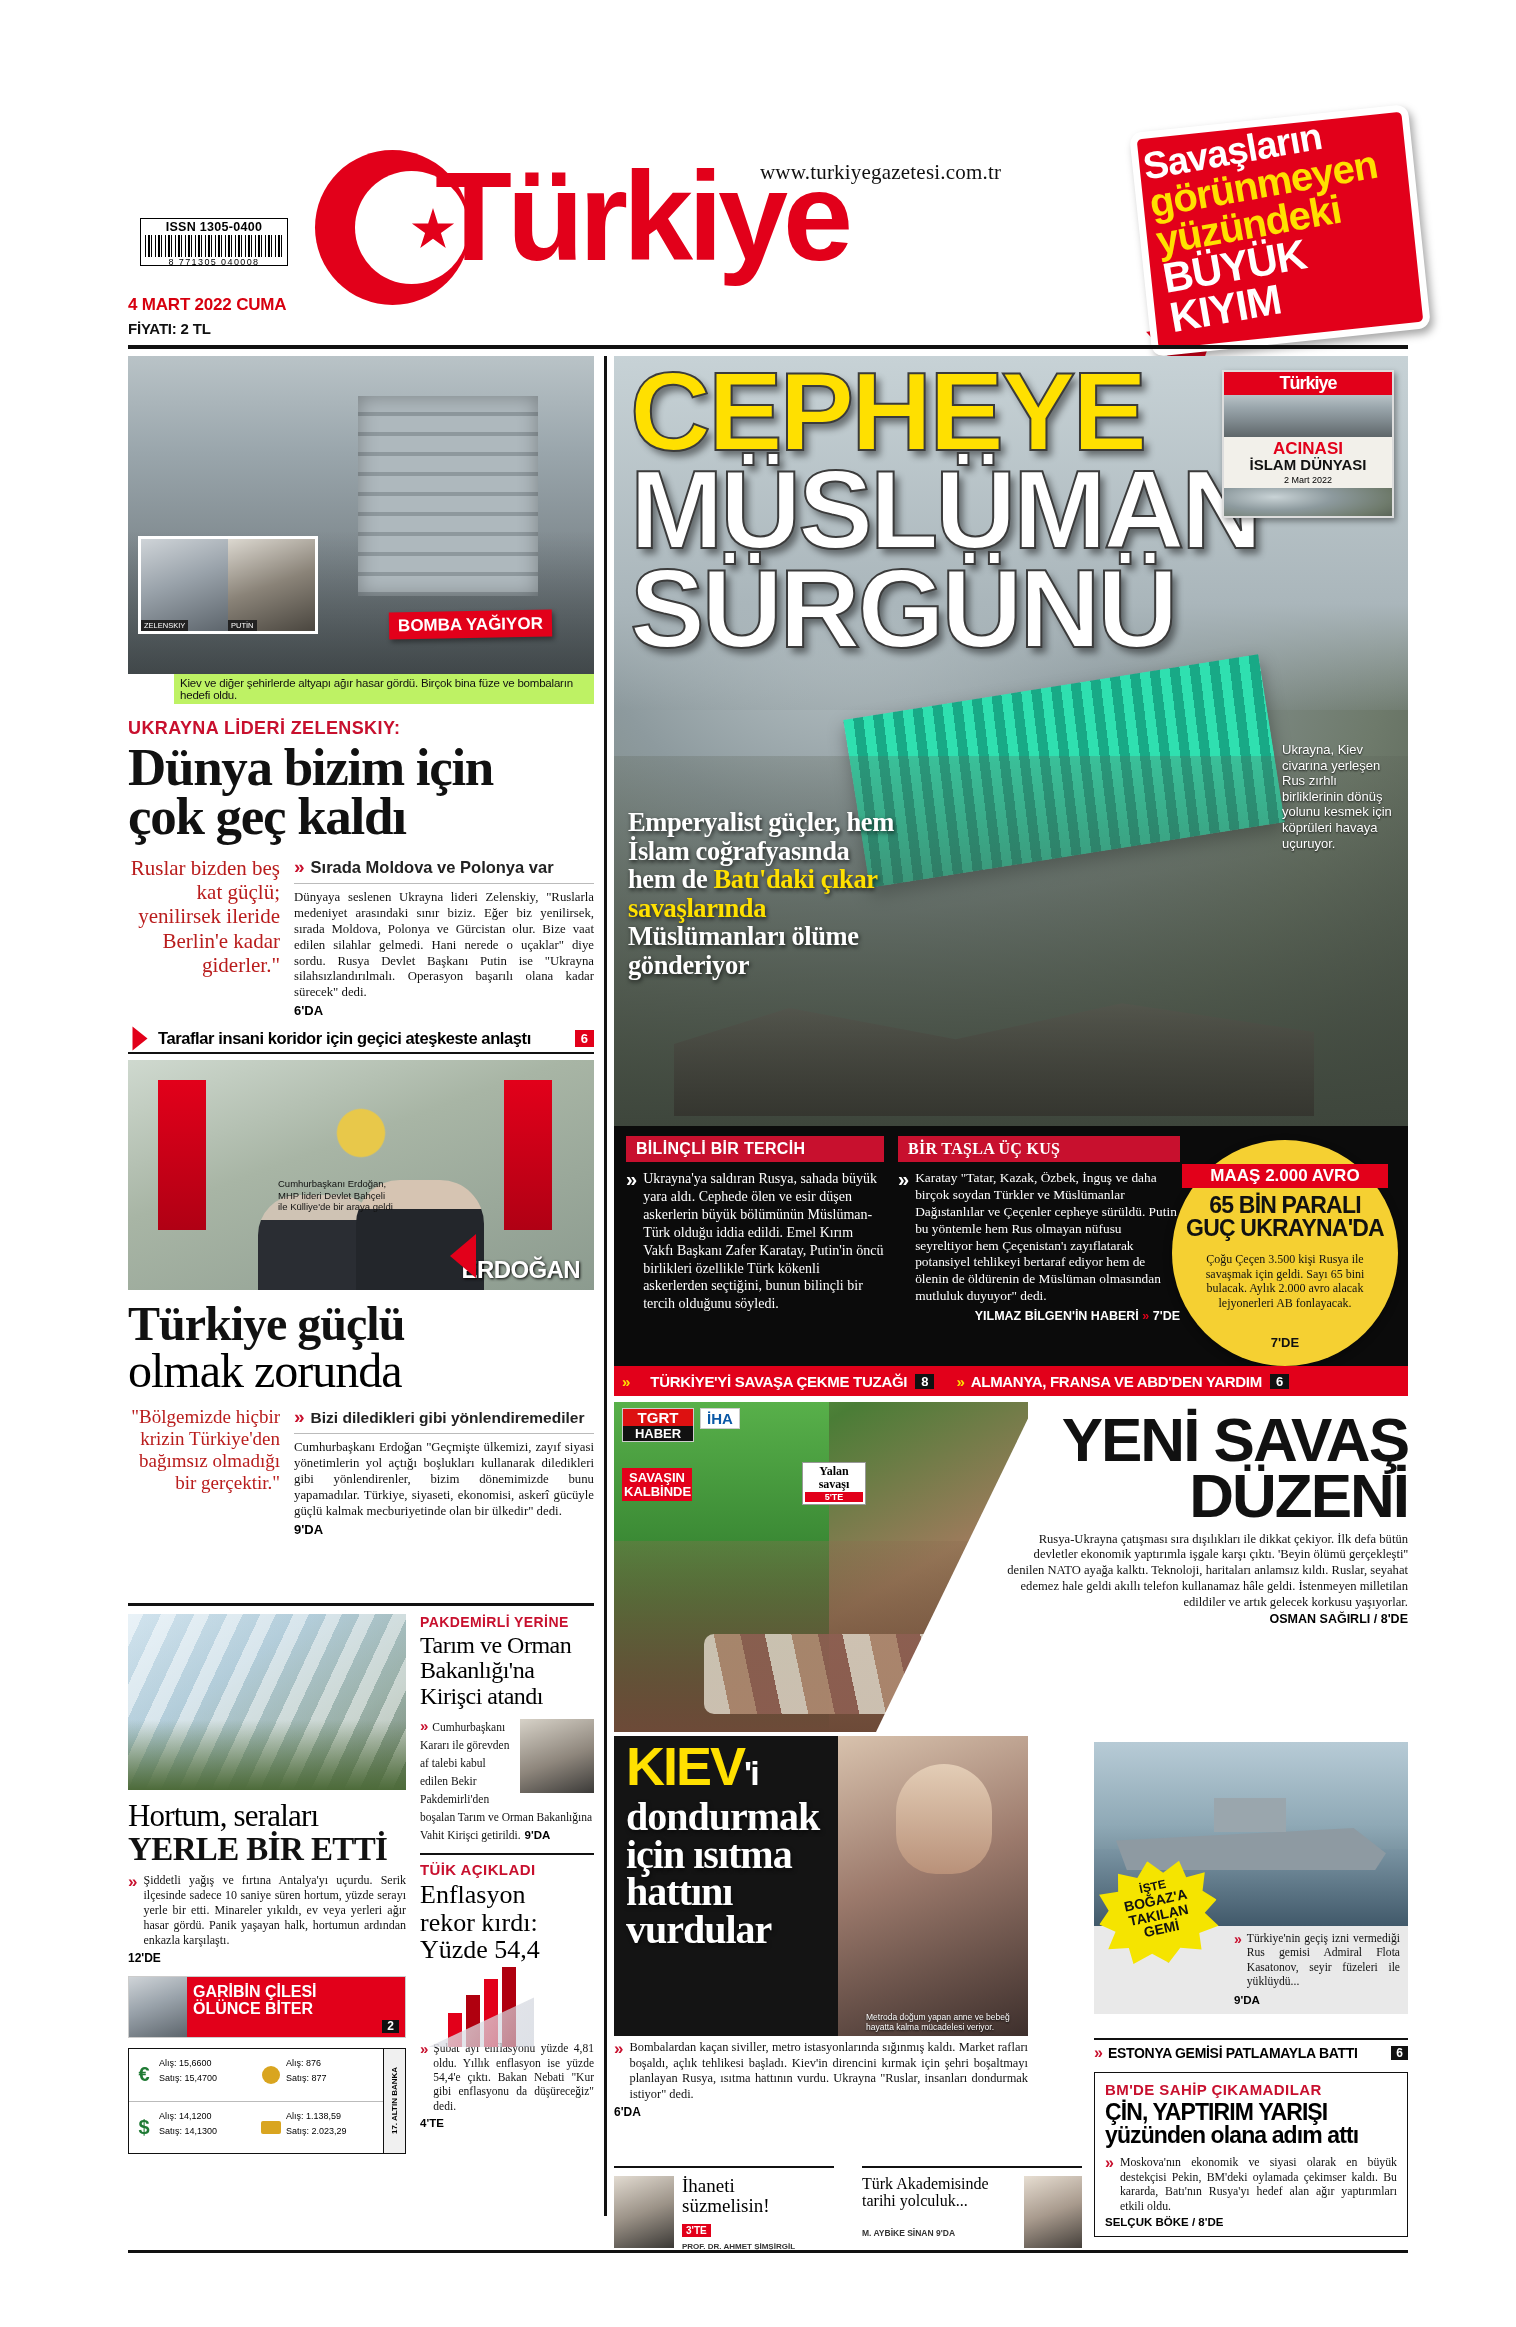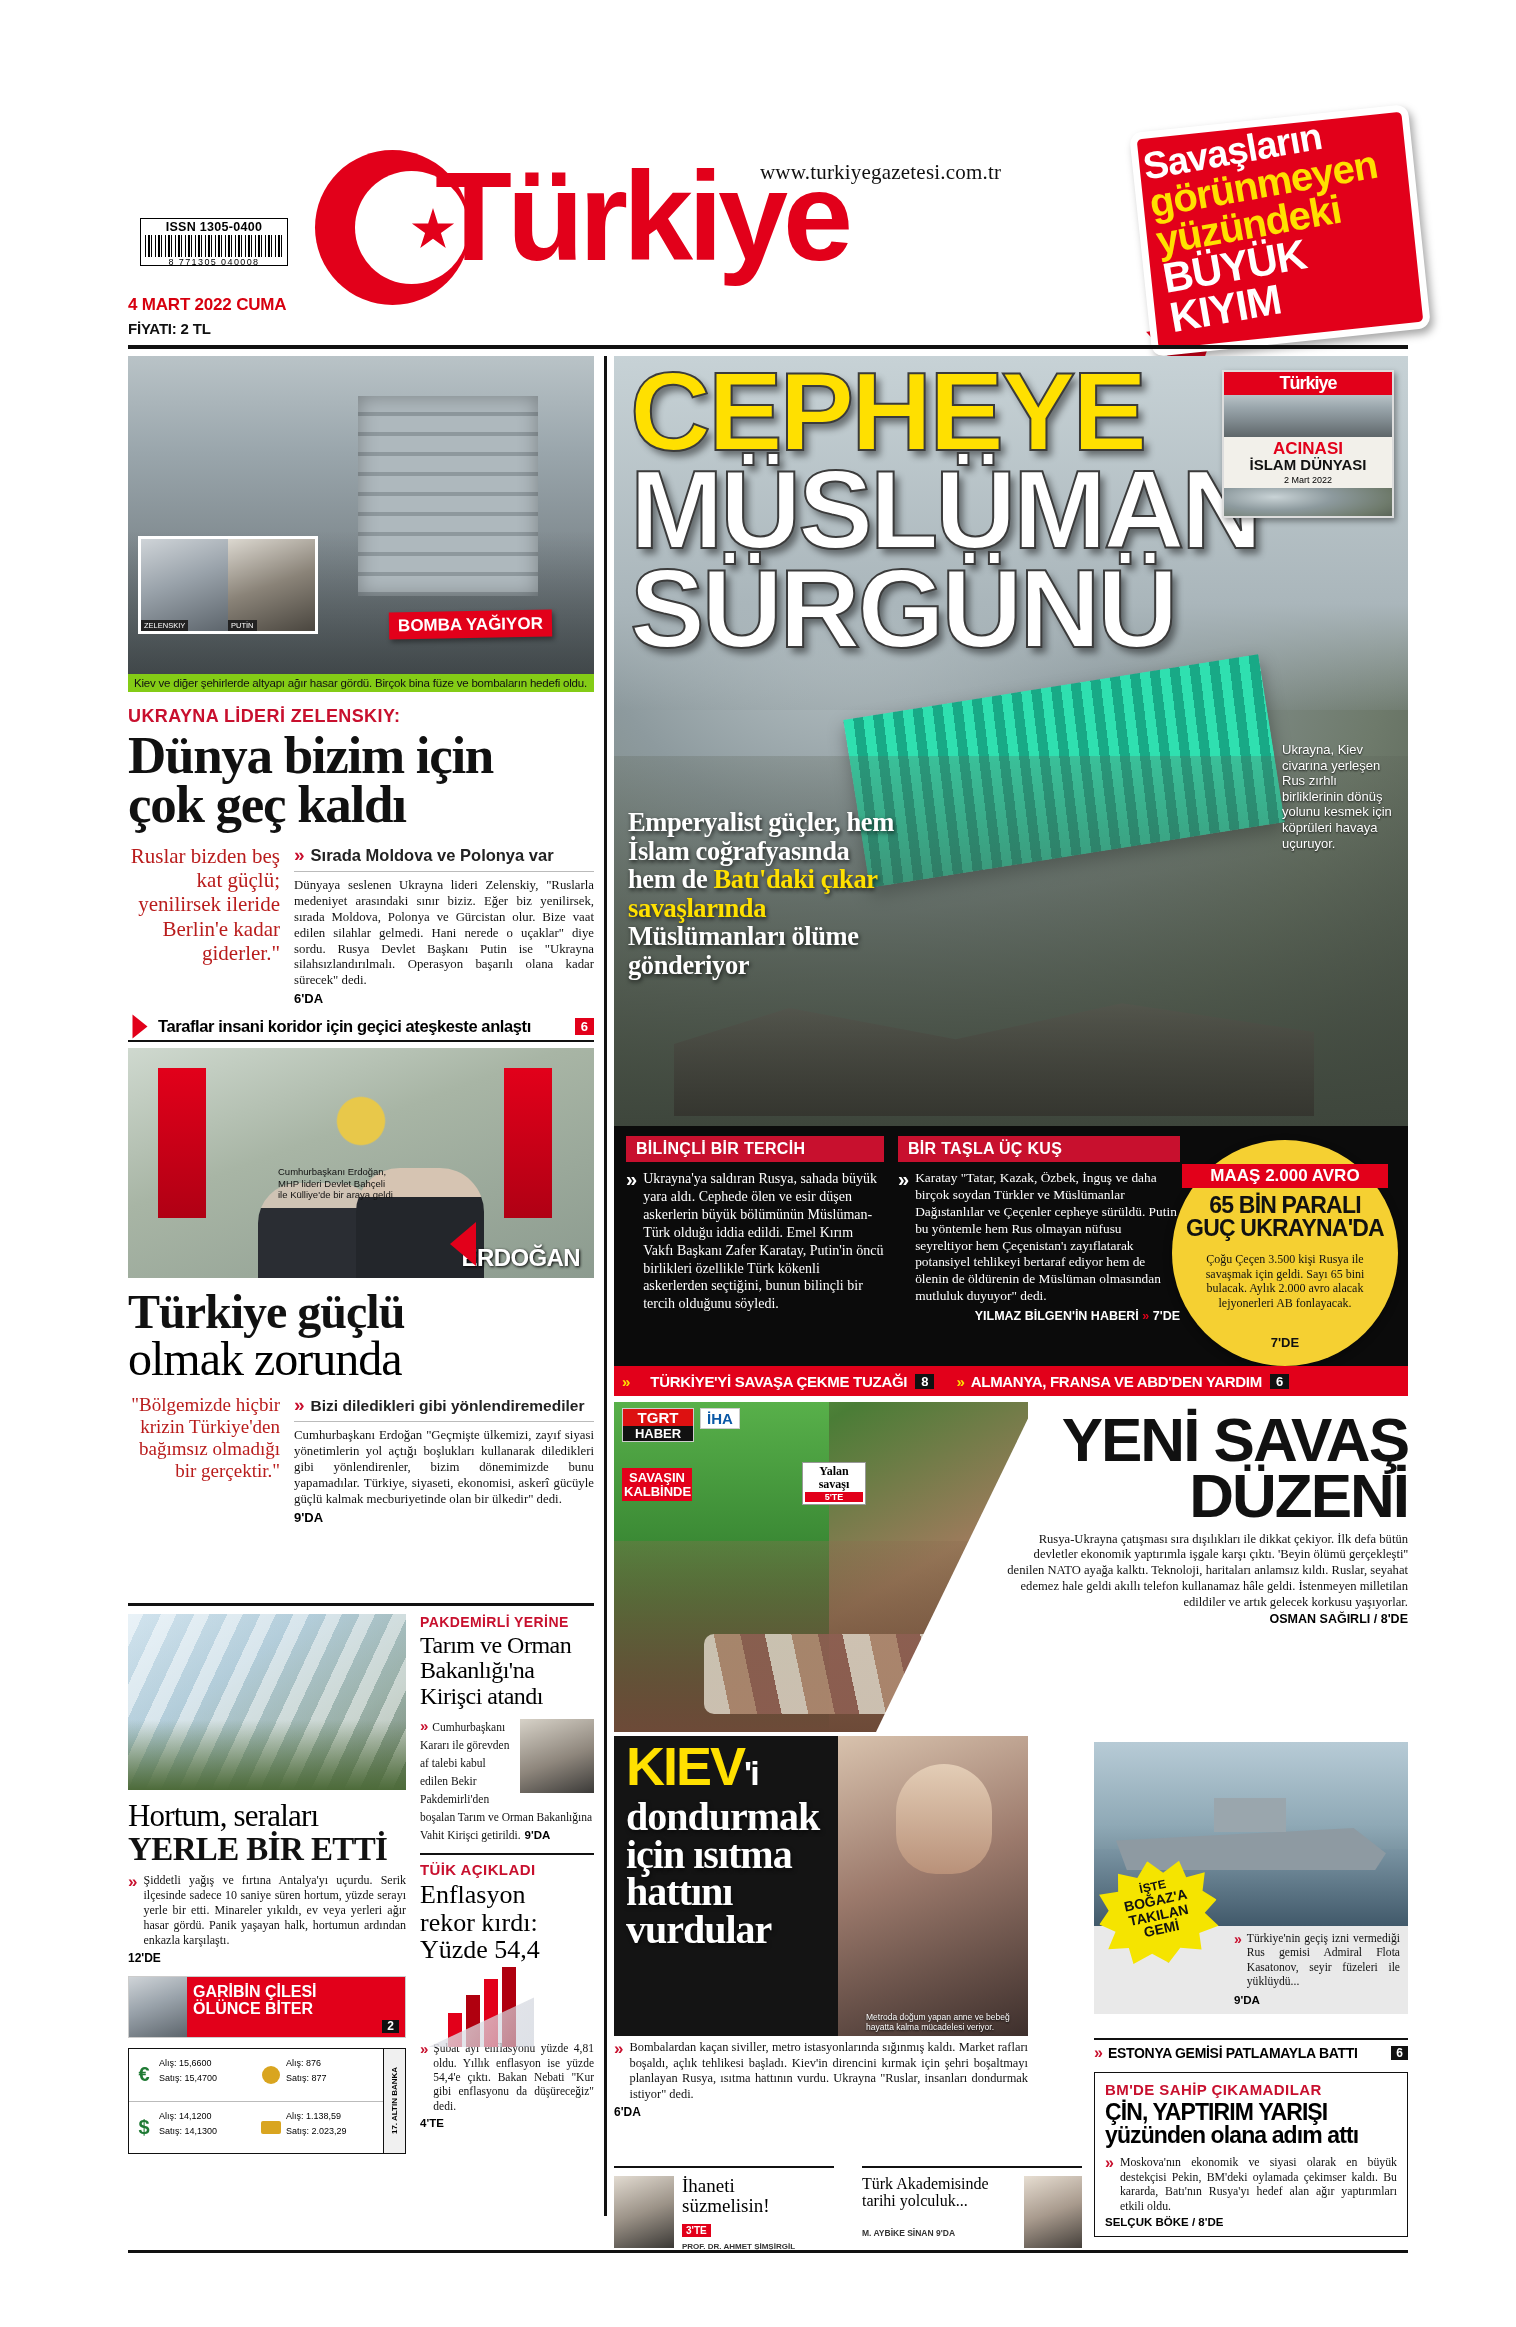--- a/index.html
+++ b/index.html
@@ -68,22 +68,22 @@
       linear-gradient(180deg,#b9c3c7 0%,#9aa6ac 30%,#7d878c 65%,#5e6669 100%); }
   .ph-tank { background:
       radial-gradient(ellipse at 30% 25%, #c9d3d6 0%, #8d9a9e 35%, #6e7a6b 70%, #4a5347 100%); }
   .ph-meeting { background:linear-gradient(160deg,#cfd9cf 0%,#a8b5a5 40%,#8c9b8f 100%); }
   .ph-green { background:linear-gradient(145deg,#cfe3ef 0%,#a9c7d6 35%,#8aa398 70%,#5b6d52 100%); }
   .ph-shelter { background:linear-gradient(150deg,#6aa84f 0%,#4a7d36 25%,#9b7b5b 60%,#6b4f3a 100%); }
   .ph-woman { background:linear-gradient(160deg,#d9c6b0 0%,#a8887a 40%,#5e4a45 100%); }
   .ph-ship { background:linear-gradient(180deg,#b7cbd6 0%,#8fa9b6 45%,#6d8694 70%,#4a5f6b 100%); }
   .ph-person { background:linear-gradient(160deg,#cfd4d8 0%,#9aa3ab 45%,#5d656c 100%); }
 
-  .caption-bar { font-family:"Liberation Sans",sans-serif; font-size:11.5px; background:#84cc16;
-    color:#111; padding:3px 6px; letter-spacing:-.2px; }
+  .caption-bar { font-family:"Liberation Sans",sans-serif; font-size:11.5px; background:#bef264;
+    color:#111; padding:3px 6px; letter-spacing:-.2px;margin-left:46px; }
 
   .redstrip { background:#e2001a; color:#fff; font-family:"Liberation Sans",sans-serif;
     font-weight:bold; display:flex; align-items:center; }
   .redstrip .num { background:#111; color:#fff; padding:0 6px; margin-left:8px; font-size:13px; }
 
   .blackcap { background:#c8102e; color:#fff; font-family:"Liberation Sans",sans-serif;
     font-weight:bold; font-size:15.5px; padding:4px 10px; letter-spacing:.3px; display:inline-block; }
 
   .tri { width:0;height:0;border-left:12px solid transparent;border-right:12px solid transparent;
          border-bottom:15px solid #e2001a; display:inline-block; transform:rotate(90deg); }
@@ -383,21 +383,21 @@
 
   <div style="position:absolute;left:626px;top:1136px;width:258px;">
     <div class="blackcap" style="width:100%;font-size:16px;">BİLİNÇLİ BİR TERCİH</div>
     <div style="display:flex;gap:6px;margin-top:8px;">
       <span style="color:#fff;font-weight:bold;font-family:'Liberation Sans',sans-serif;font-size:20px;line-height:.9;">»</span>
       <span style="font-family:'Liberation Serif',serif;font-size:14px;line-height:1.28;color:#fff;">Ukrayna'ya saldıran Rusya, sahada büyük yara aldı. Cephede ölen ve esir düşen askerlerin büyük bölümünün Müslüman-Türk olduğu iddia edildi. Emel Kırım Vakfı Başkanı Zafer Karatay, Putin'in öncü birlikleri özellikle Türk kökenli askerlerden seçtiğini, bunun bilinçli bir tercih olduğunu söyledi.</span>
     </div>
   </div>
 
   <div style="position:absolute;left:898px;top:1136px;width:282px;">
-    <div class="blackcap" style="width:100%;font-size:16px;">BİR TAŞLA ÜÇ KUŞ</div>
+    <div class="blackcap" style="width:100%;font-size:16px;font-family:Liberation Serif, serif;">BİR TAŞLA ÜÇ KUŞ</div>
     <div style="display:flex;gap:6px;margin-top:8px;">
       <span style="color:#fff;font-weight:bold;font-family:'Liberation Sans',sans-serif;font-size:20px;line-height:.9;">»</span>
       <span style="font-family:'Liberation Serif',serif;font-size:13.4px;line-height:1.26;color:#fff;">Karatay "Tatar, Kazak, Özbek, İnguş ve daha birçok soydan Türkler ve Müslümanlar Dağıstanlılar ve Çeçenler cepheye sürüldü. Putin bu yöntemle hem Rus olmayan nüfusu seyreltiyor hem Çeçenistan'ı zayıflatarak potansiyel tehlikeyi bertaraf ediyor hem de ölenin de öldürenin de Müslüman olmasından mutluluk duyuyor" dedi.</span>
     </div>
     <div style="text-align:right;margin-top:4px;color:#fff;font-family:'Liberation Sans',sans-serif;
                 font-weight:bold;font-size:12.5px;">
       <span>YILMAZ BİLGEN'İN HABERİ</span>
       <span class="chev" style="color:#e2001a;">»</span>
       <span>7'DE</span>
     </div>

